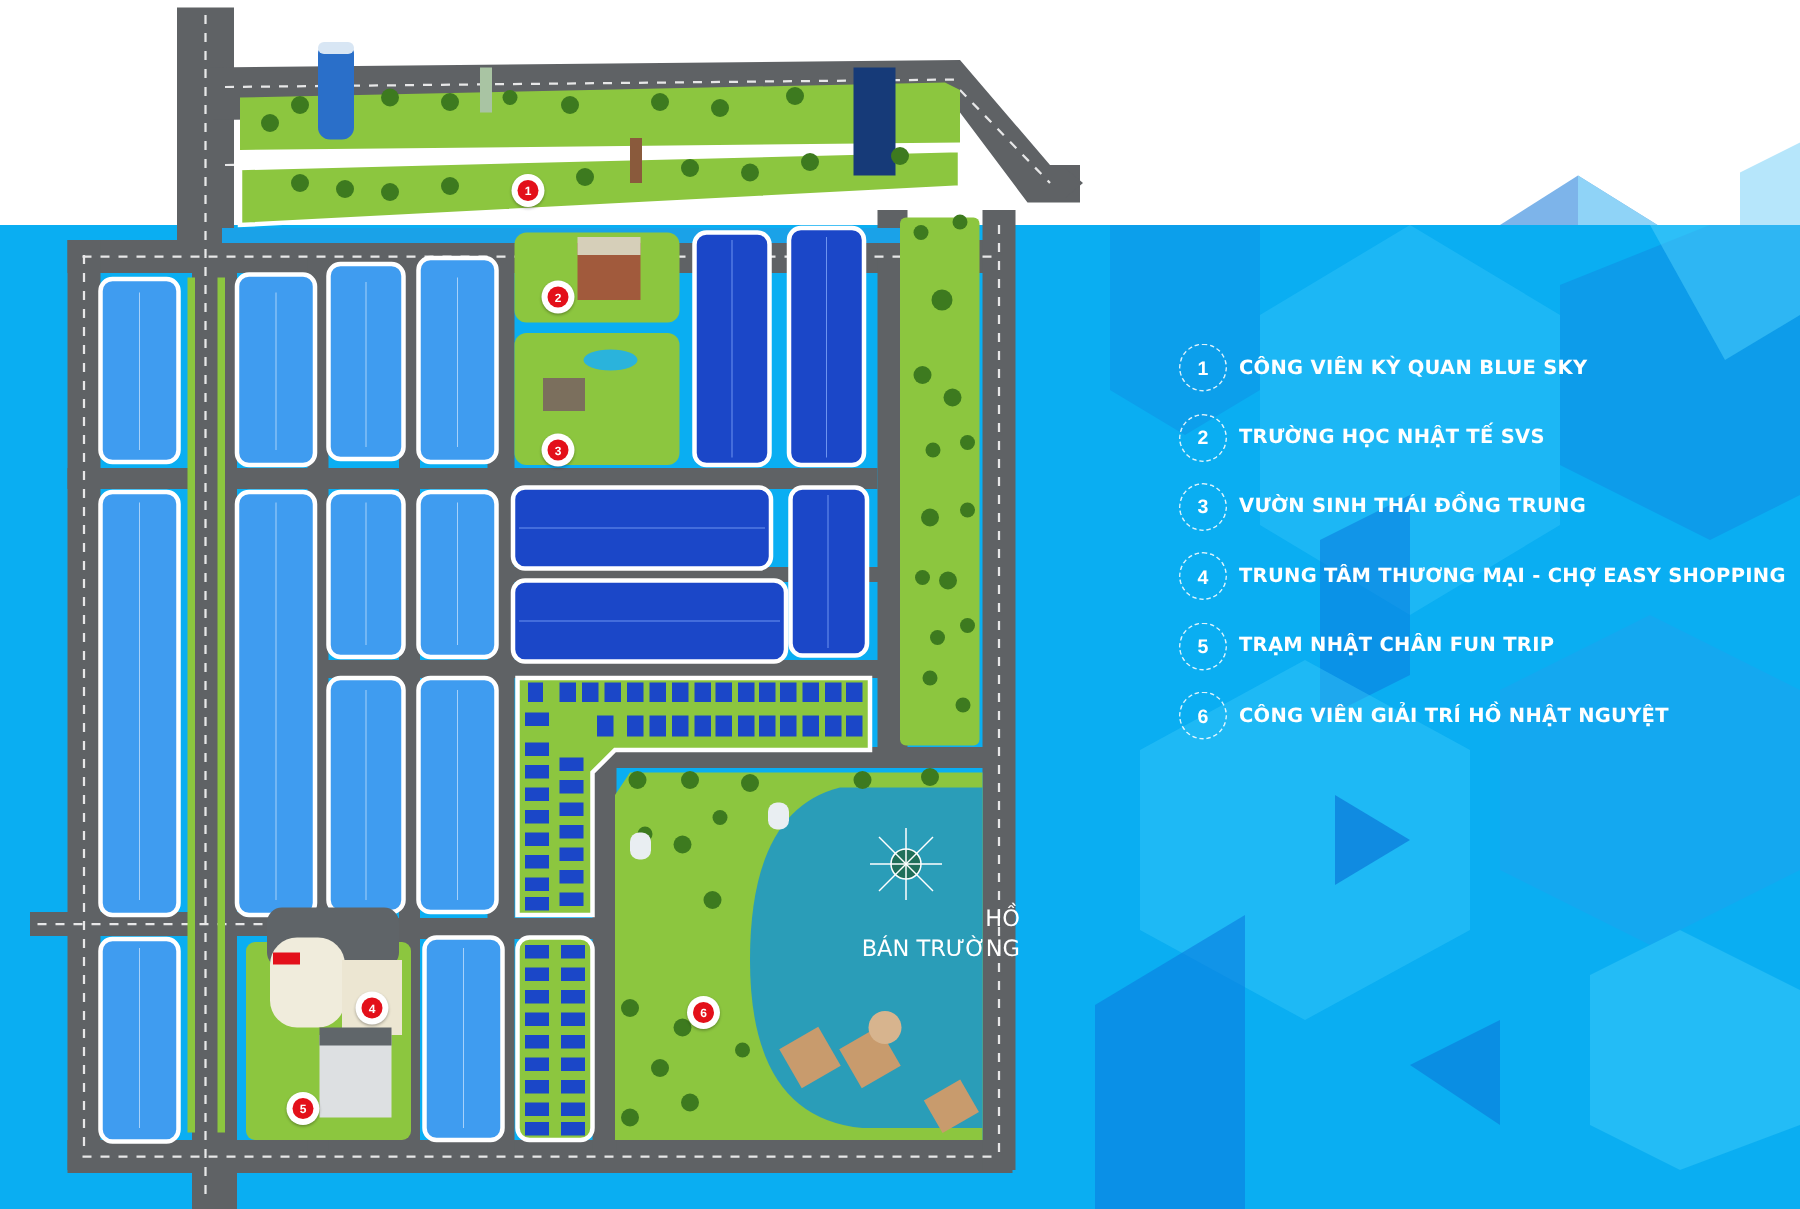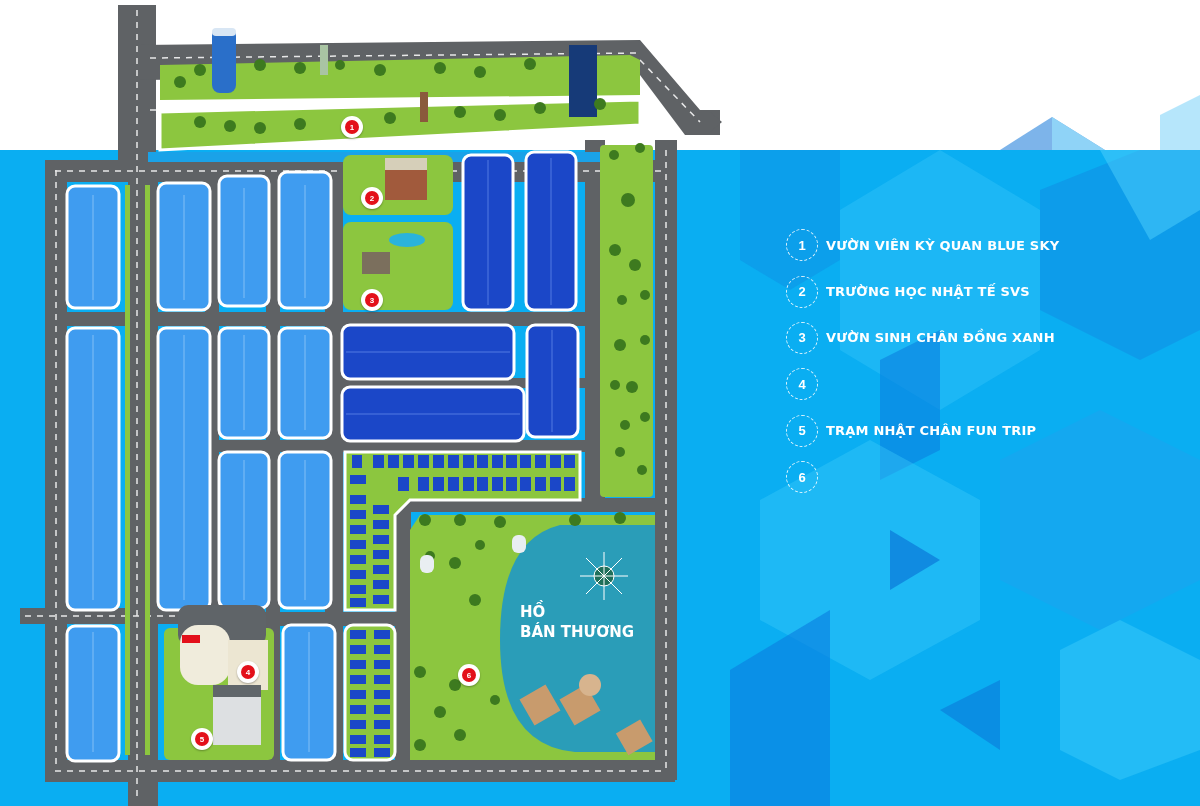--- a/index.html
+++ b/index.html
@@ -20,22 +20,22 @@
     display: flex; align-items: center; justify-content: center;
     flex-shrink: 0;
   }
   .legend-label {
     margin-left: 8px; color: #ffffff; font-weight: bold; font-size: 13px;
     letter-spacing: 0.2px; white-space: nowrap;
     font-family: "DejaVu Sans", sans-serif;
   }
 
   .lake-label {
-    position: absolute; left: 520px; top: 602px; width: 160px; text-align: left;
-    color: #ffffff; font-weight: bold; font-size: 15px; line-height: 20px;
+    position: absolute; left: 520px; top: 602px; width: 160px; text-align: right;
+    color: #ffffff; font-weight: normal; font-size: 15px; line-height: 20px;
     font-family: "DejaVu Sans", sans-serif;
   }
   .pin {
     position: absolute; width: 22px; height: 22px; border-radius: 50%;
     background: #ffffff; box-shadow: 0 1px 2px rgba(0,0,0,0.3);
     display: flex; align-items: center; justify-content: center; cursor: pointer;
   }
   .pin span {
     width: 14px; height: 14px; border-radius: 50%; background: #e3101a; color: #fff;
     font-size: 8px; font-weight: bold; display: flex; align-items: center; justify-content: center;
@@ -343,39 +343,41 @@
   </div>
 <div class="pin" style="left:191px;top:728px">
     <span>5</span>
   </div>
 <div class="pin" style="left:458px;top:664px">
     <span>6</span>
   </div>
 
 <div class="lake-label">
   <div>HỒ</div>
-  <div>BÁN THƯƠNG</div>
+  <div>BÁN TRƯỜNG</div>
 </div>
 
 <div class="legend">
   <div class="legend-item">
     <div class="legend-num">1</div>
-    <div class="legend-label">VƯỜN VIÊN KỲ QUAN BLUE SKY</div>
+    <div class="legend-label">CÔNG VIÊN KỲ QUAN BLUE SKY</div>
   </div>
   <div class="legend-item">
     <div class="legend-num">2</div>
     <div class="legend-label">TRƯỜNG HỌC NHẬT TẾ SVS</div>
   </div>
   <div class="legend-item">
     <div class="legend-num">3</div>
-    <div class="legend-label">VƯỜN SINH CHÂN ĐỒNG XANH</div>
+    <div class="legend-label">VƯỜN SINH THÁI ĐỒNG TRUNG</div>
   </div>
   <div class="legend-item">
     <div class="legend-num">4</div>
+    <div class="legend-label">TRUNG TÂM THƯƠNG MẠI - CHỢ EASY SHOPPING</div>
   </div>
   <div class="legend-item">
     <div class="legend-num">5</div>
     <div class="legend-label">TRẠM NHẬT CHÂN FUN TRIP</div>
   </div>
   <div class="legend-item">
     <div class="legend-num">6</div>
+    <div class="legend-label">CÔNG VIÊN GIẢI TRÍ HỒ NHẬT NGUYỆT</div>
   </div>
 </div>
 
 </body></html>

